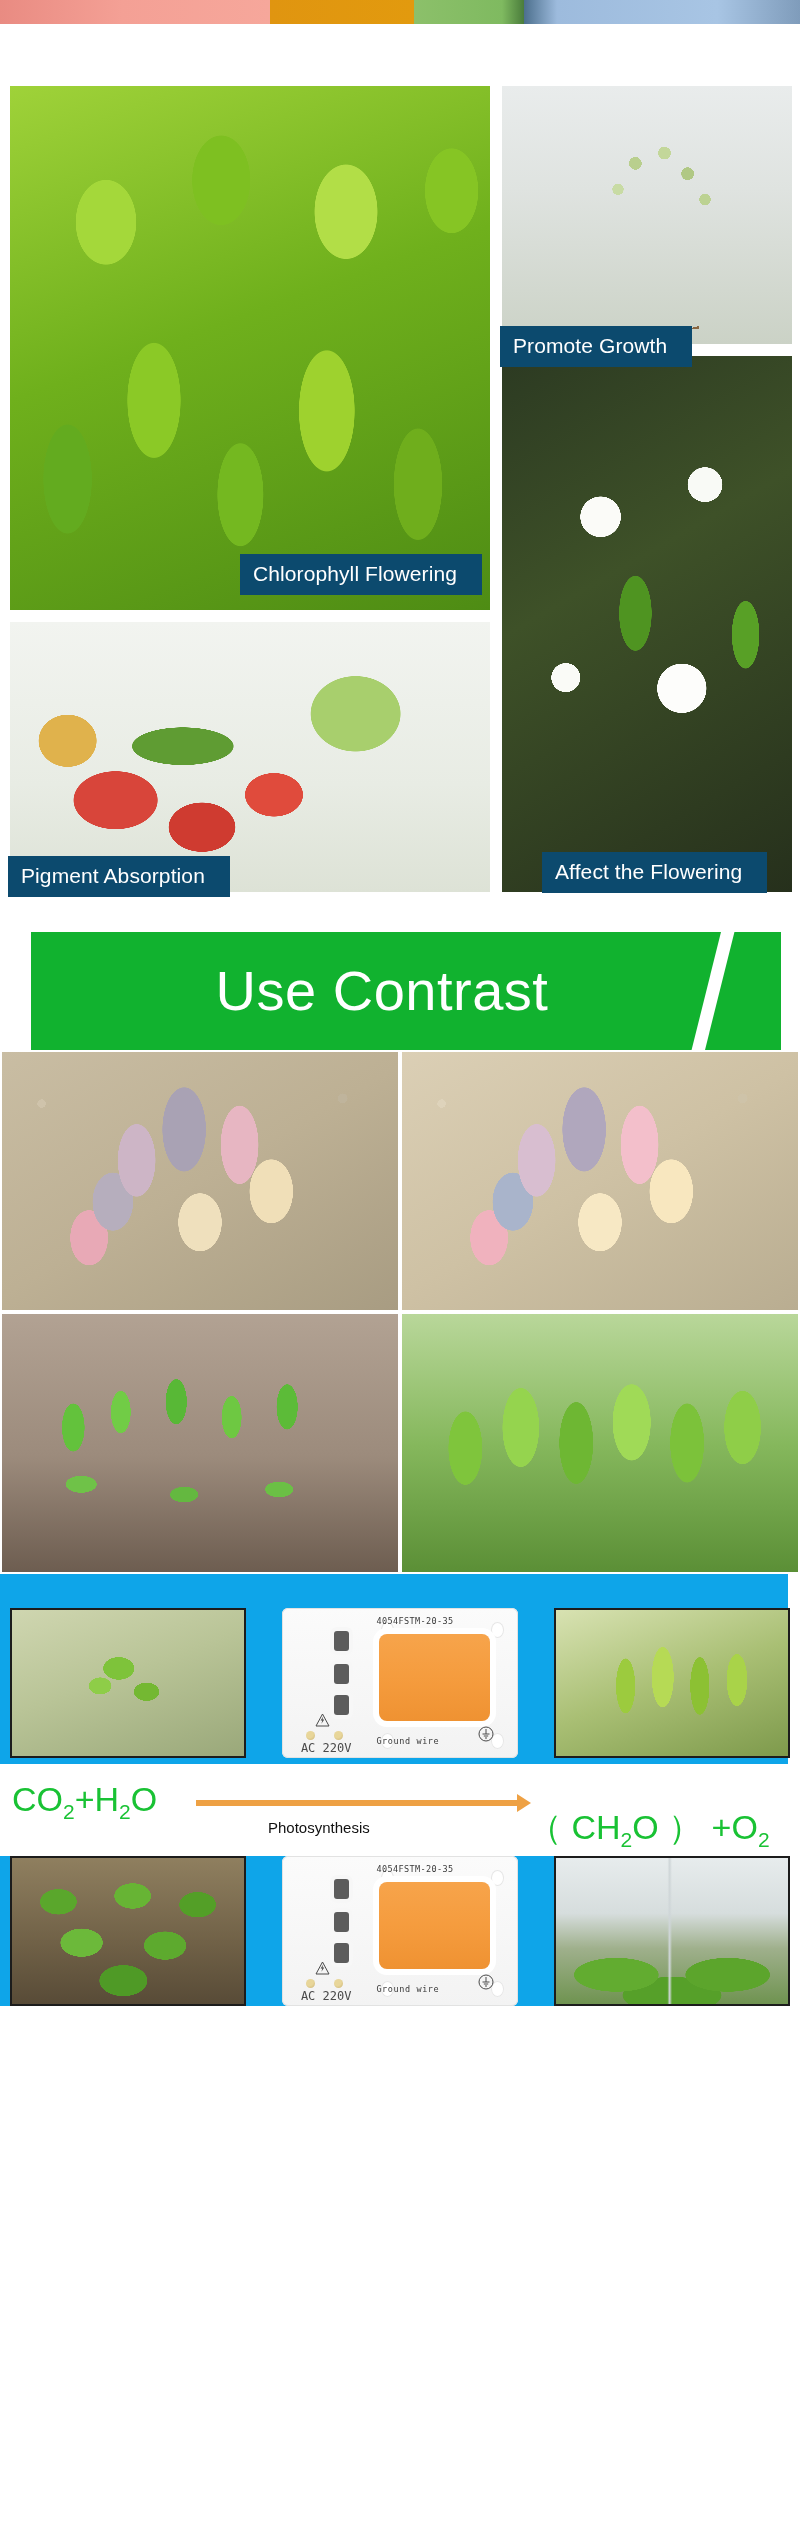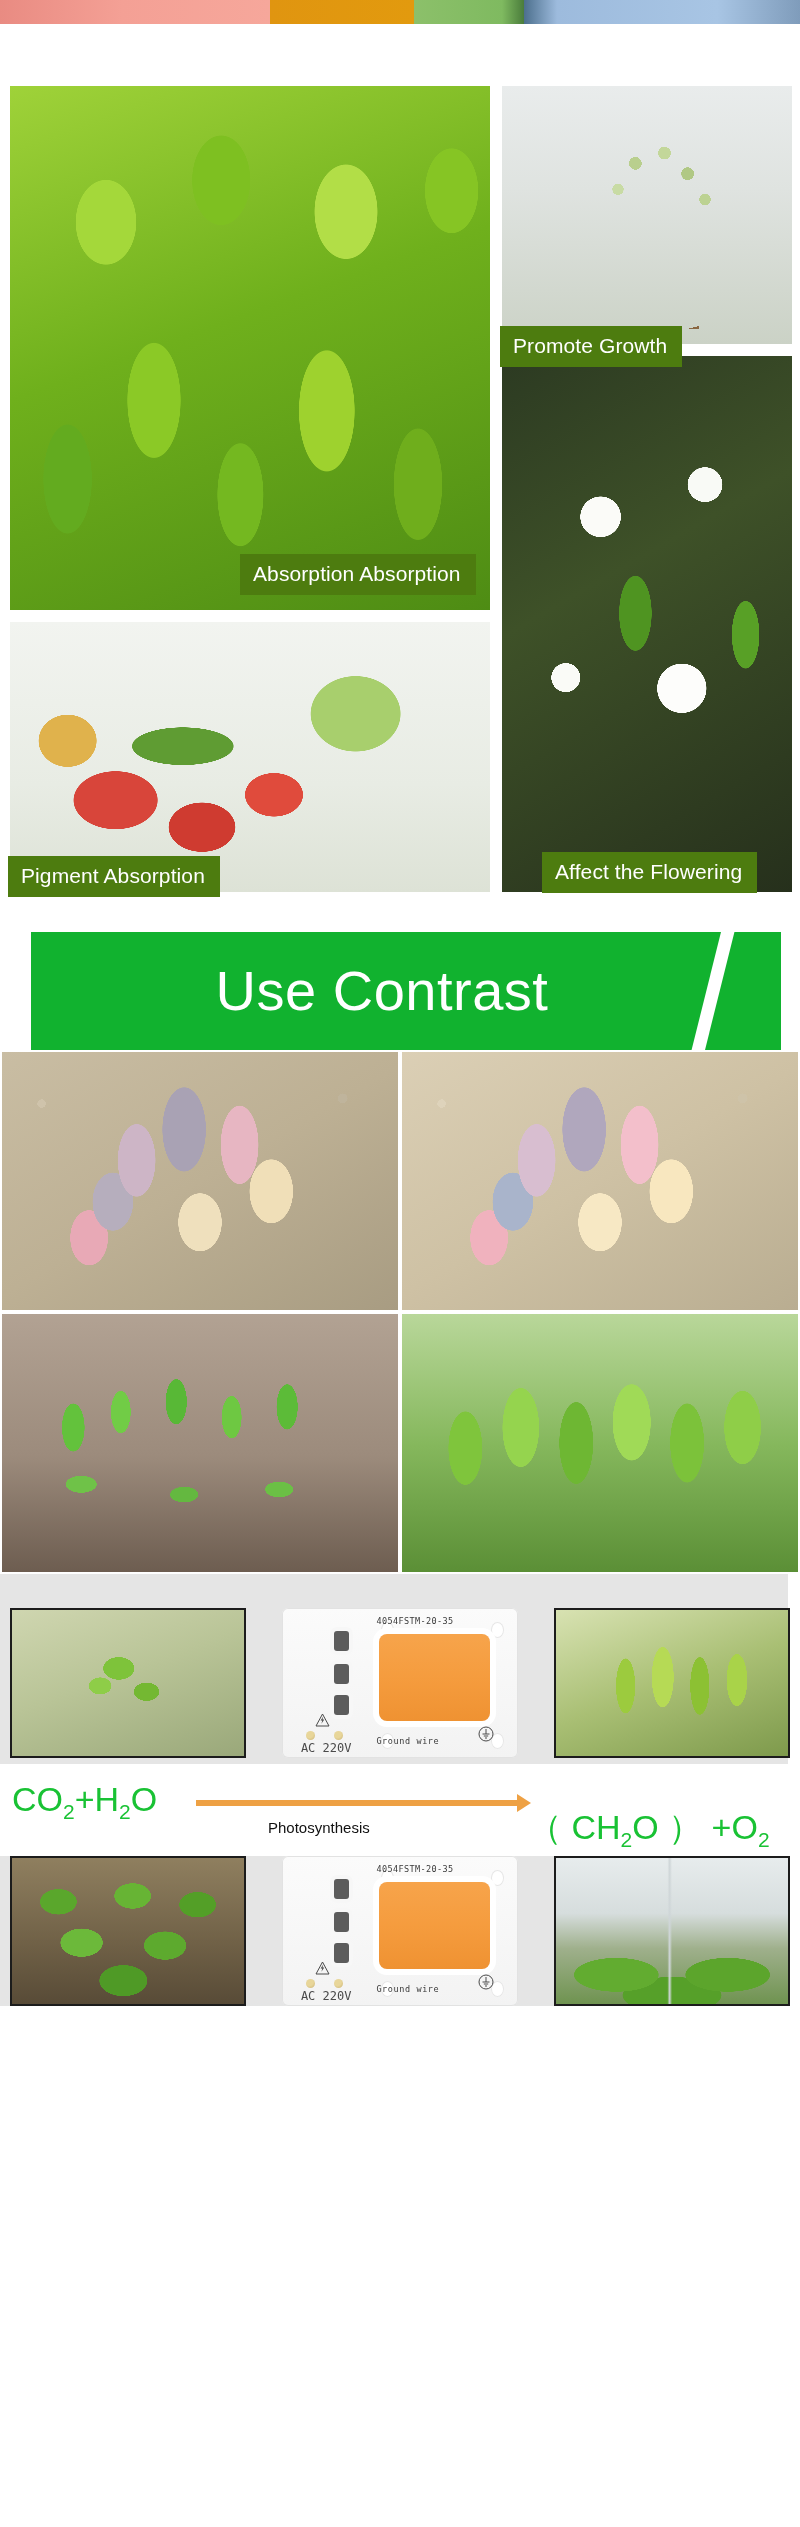--- a/index.html
+++ b/index.html
@@ -29,25 +29,25 @@
   .photo {
     position: absolute;
     overflow: hidden;
     border: 2px solid #ffffff;
     background: #dfe4da;
   }
   .photo .art { position: absolute; inset: 0; }
 
   .cap {
     position: absolute;
-    background: #4d7c0f;
+    background: #0c4a6e;
     color: #ffffff;
     font-size: 21px;
     line-height: 1;
-    padding: 9px 15px 11px 13px;
+    padding: 9px 25px 11px 13px;
     white-space: nowrap;
     letter-spacing: .1px;
   }
 
   
   #ph-leaves   { left: 8px;   top: 60px;  width: 484px; height: 528px; }
   #ph-buds     { left: 500px; top: 60px;  width: 294px; height: 262px; }
   #ph-veg      { left: 8px;   top: 596px; width: 484px; height: 274px; }
   #ph-flower   { left: 500px; top: 330px; width: 294px; height: 540px; }
 
@@ -208,21 +208,21 @@
       radial-gradient(ellipse 24px 52px at 16% 52%, #7fc53c 0 70%, transparent 71%),
       radial-gradient(ellipse 26px 56px at 30% 44%, #95d44e 0 70%, transparent 71%),
       radial-gradient(ellipse 24px 58px at 44% 50%, #6eb733 0 70%, transparent 71%),
       radial-gradient(ellipse 27px 54px at 58% 42%, #a0da57 0 70%, transparent 71%),
       radial-gradient(ellipse 24px 56px at 72% 50%, #7cc23a 0 70%, transparent 71%),
       radial-gradient(ellipse 26px 52px at 86% 44%, #8fce48 0 70%, transparent 71%),
       linear-gradient(180deg,#b9d79a 0%,#86b85d 50%,#5b8f36 100%);
   }
 
   
-  .photo-sect { width: 788px; background: #e5e5e5; padding-top: 34px; }
+  .photo-sect { width: 788px; background: #0ea5e9; padding-top: 34px; }
   .trio {
     display: flex;
     justify-content: space-between;
     width: 800px;
     padding: 0 10px;
   }
   .trio .slot {
     width: 236px;
     height: 150px;
     position: relative;
@@ -380,21 +380,21 @@
     </div>
 
     <div class="photo" id="ph-veg">
       <div class="art art-veg"></div>
     </div>
 
     <div class="photo" id="ph-flower">
       <div class="art art-flower"></div>
     </div>
 
-    <div class="cap" id="cap-chloro">Absorption Absorption</div>
+    <div class="cap" id="cap-chloro">Chlorophyll Flowering</div>
     <div class="cap" id="cap-promote">Promote Growth</div>
     <div class="cap" id="cap-flower">Affect the Flowering</div>
     <div class="cap" id="cap-pigment">Pigment Absorption</div>
   </div>
 
   <div class="banner-wrap">
     <div class="banner">
       <div class="banner-title">Use Contrast</div>
       <div class="banner-slash"></div>
     </div>

